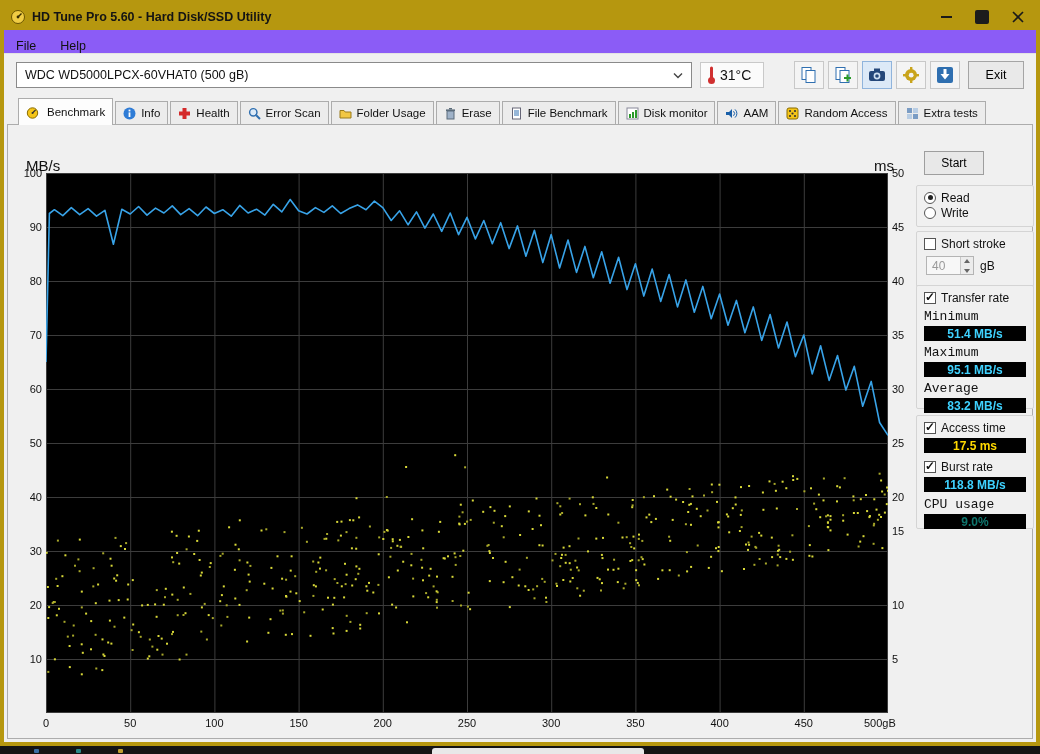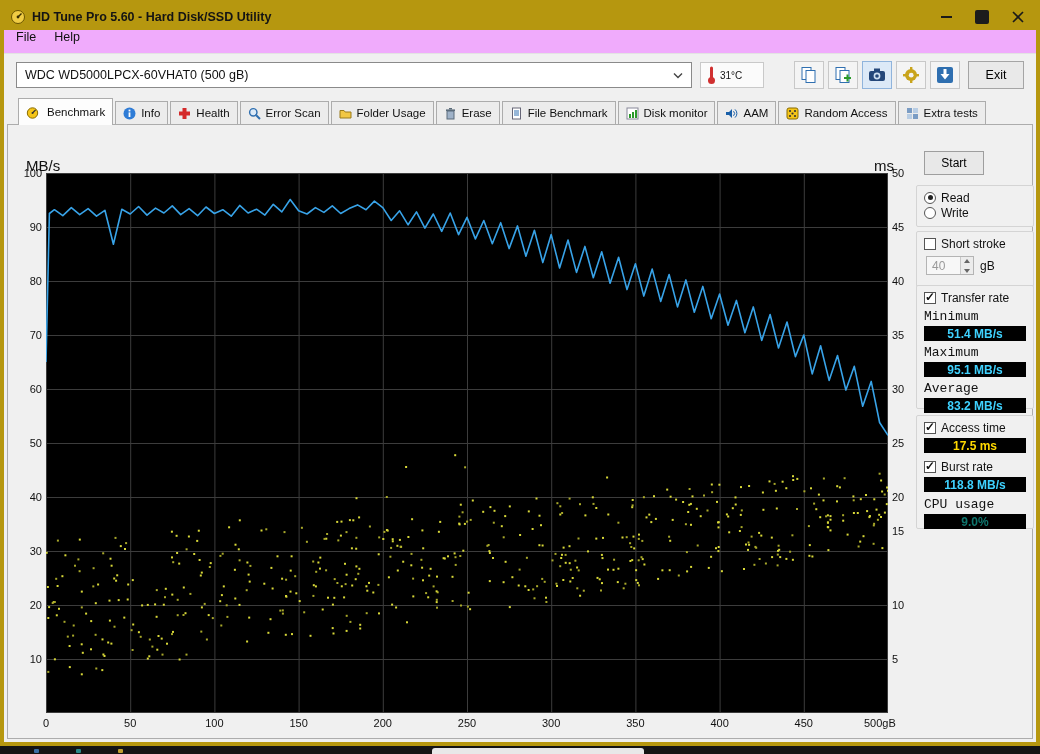--- a/index.html
+++ b/index.html
@@ -9,29 +9,29 @@
   
   .window { position:absolute; left:0; top:0; width:1040px; height:746px;
             border:4px solid #b6970f; background:#f0f0f0; }
   .titlebar { height:26px; background:#b6970f; display:flex; align-items:center; padding:0 0 0 6px; gap:6px; }
   .title-text { font-size:12.5px; font-weight:600; color:#141414; flex:1; white-space:nowrap; }
   .win-btns { display:flex; height:100%; }
   .win-btn { width:36px; height:100%; display:flex; align-items:center; justify-content:center; cursor:default; }
   .glyph-min { width:11px; height:2px; background:#1a1a1a; }
   .glyph-max { width:14px; height:14px; background:#1c1c1c; border-radius:2px; }
 
-  .menubar { height:24px; background:#f0abfc; border-bottom:1px solid #e3e3e3;
-             display:flex; align-items:flex-start; padding:0 12px; gap:18px; font-size:12.5px; }
+  .menubar { height:24px; background:#8b5cf6; border-bottom:1px solid #e3e3e3;
+             display:flex; align-items:flex-end; padding:0 12px; gap:24px; font-size:12.5px; }
   .menu-item { cursor:default; }
 
   .toolbar { height:42px; display:flex; align-items:center; padding:0 12px; background:#f0f0f0; }
   .combo { width:676px; height:26px; background:#fff; border:1px solid #8a8a8a;
            display:flex; align-items:center; justify-content:space-between; padding:0 8px; font-size:12.5px; }
   .temp { margin-left:8px; width:64px; height:26px; border:1px solid #c9c9c9; background:#fbfbfb;
-          display:flex; align-items:center; gap:3px; padding:0 5px; font-size:10px; }
+          display:flex; align-items:center; gap:3px; padding:0 5px; font-size:14px; }
   .tb-btns { display:flex; gap:4px; margin-left:30px; }
   .tb-btn { width:30px; height:28px; display:flex; align-items:center; justify-content:center;
             border:1px solid #c8c8c8; background:#f4f4f4; }
   .tb-btn.pressed { background:#dce9f7; border-color:#90b4dc; }
   .exit-btn { margin-left:auto; width:56px; height:28px; border:1px solid #a5a5a5; background:#e9e9e9;
               font-size:12.5px; font-family:"Liberation Sans",sans-serif; }
 
   
   .tabstrip { height:28px; display:flex; align-items:flex-end; padding-left:14px; position:relative; z-index:2; }
   .tab { display:flex; align-items:center; gap:5px; padding:0 7px; height:23px; margin-right:2px;

